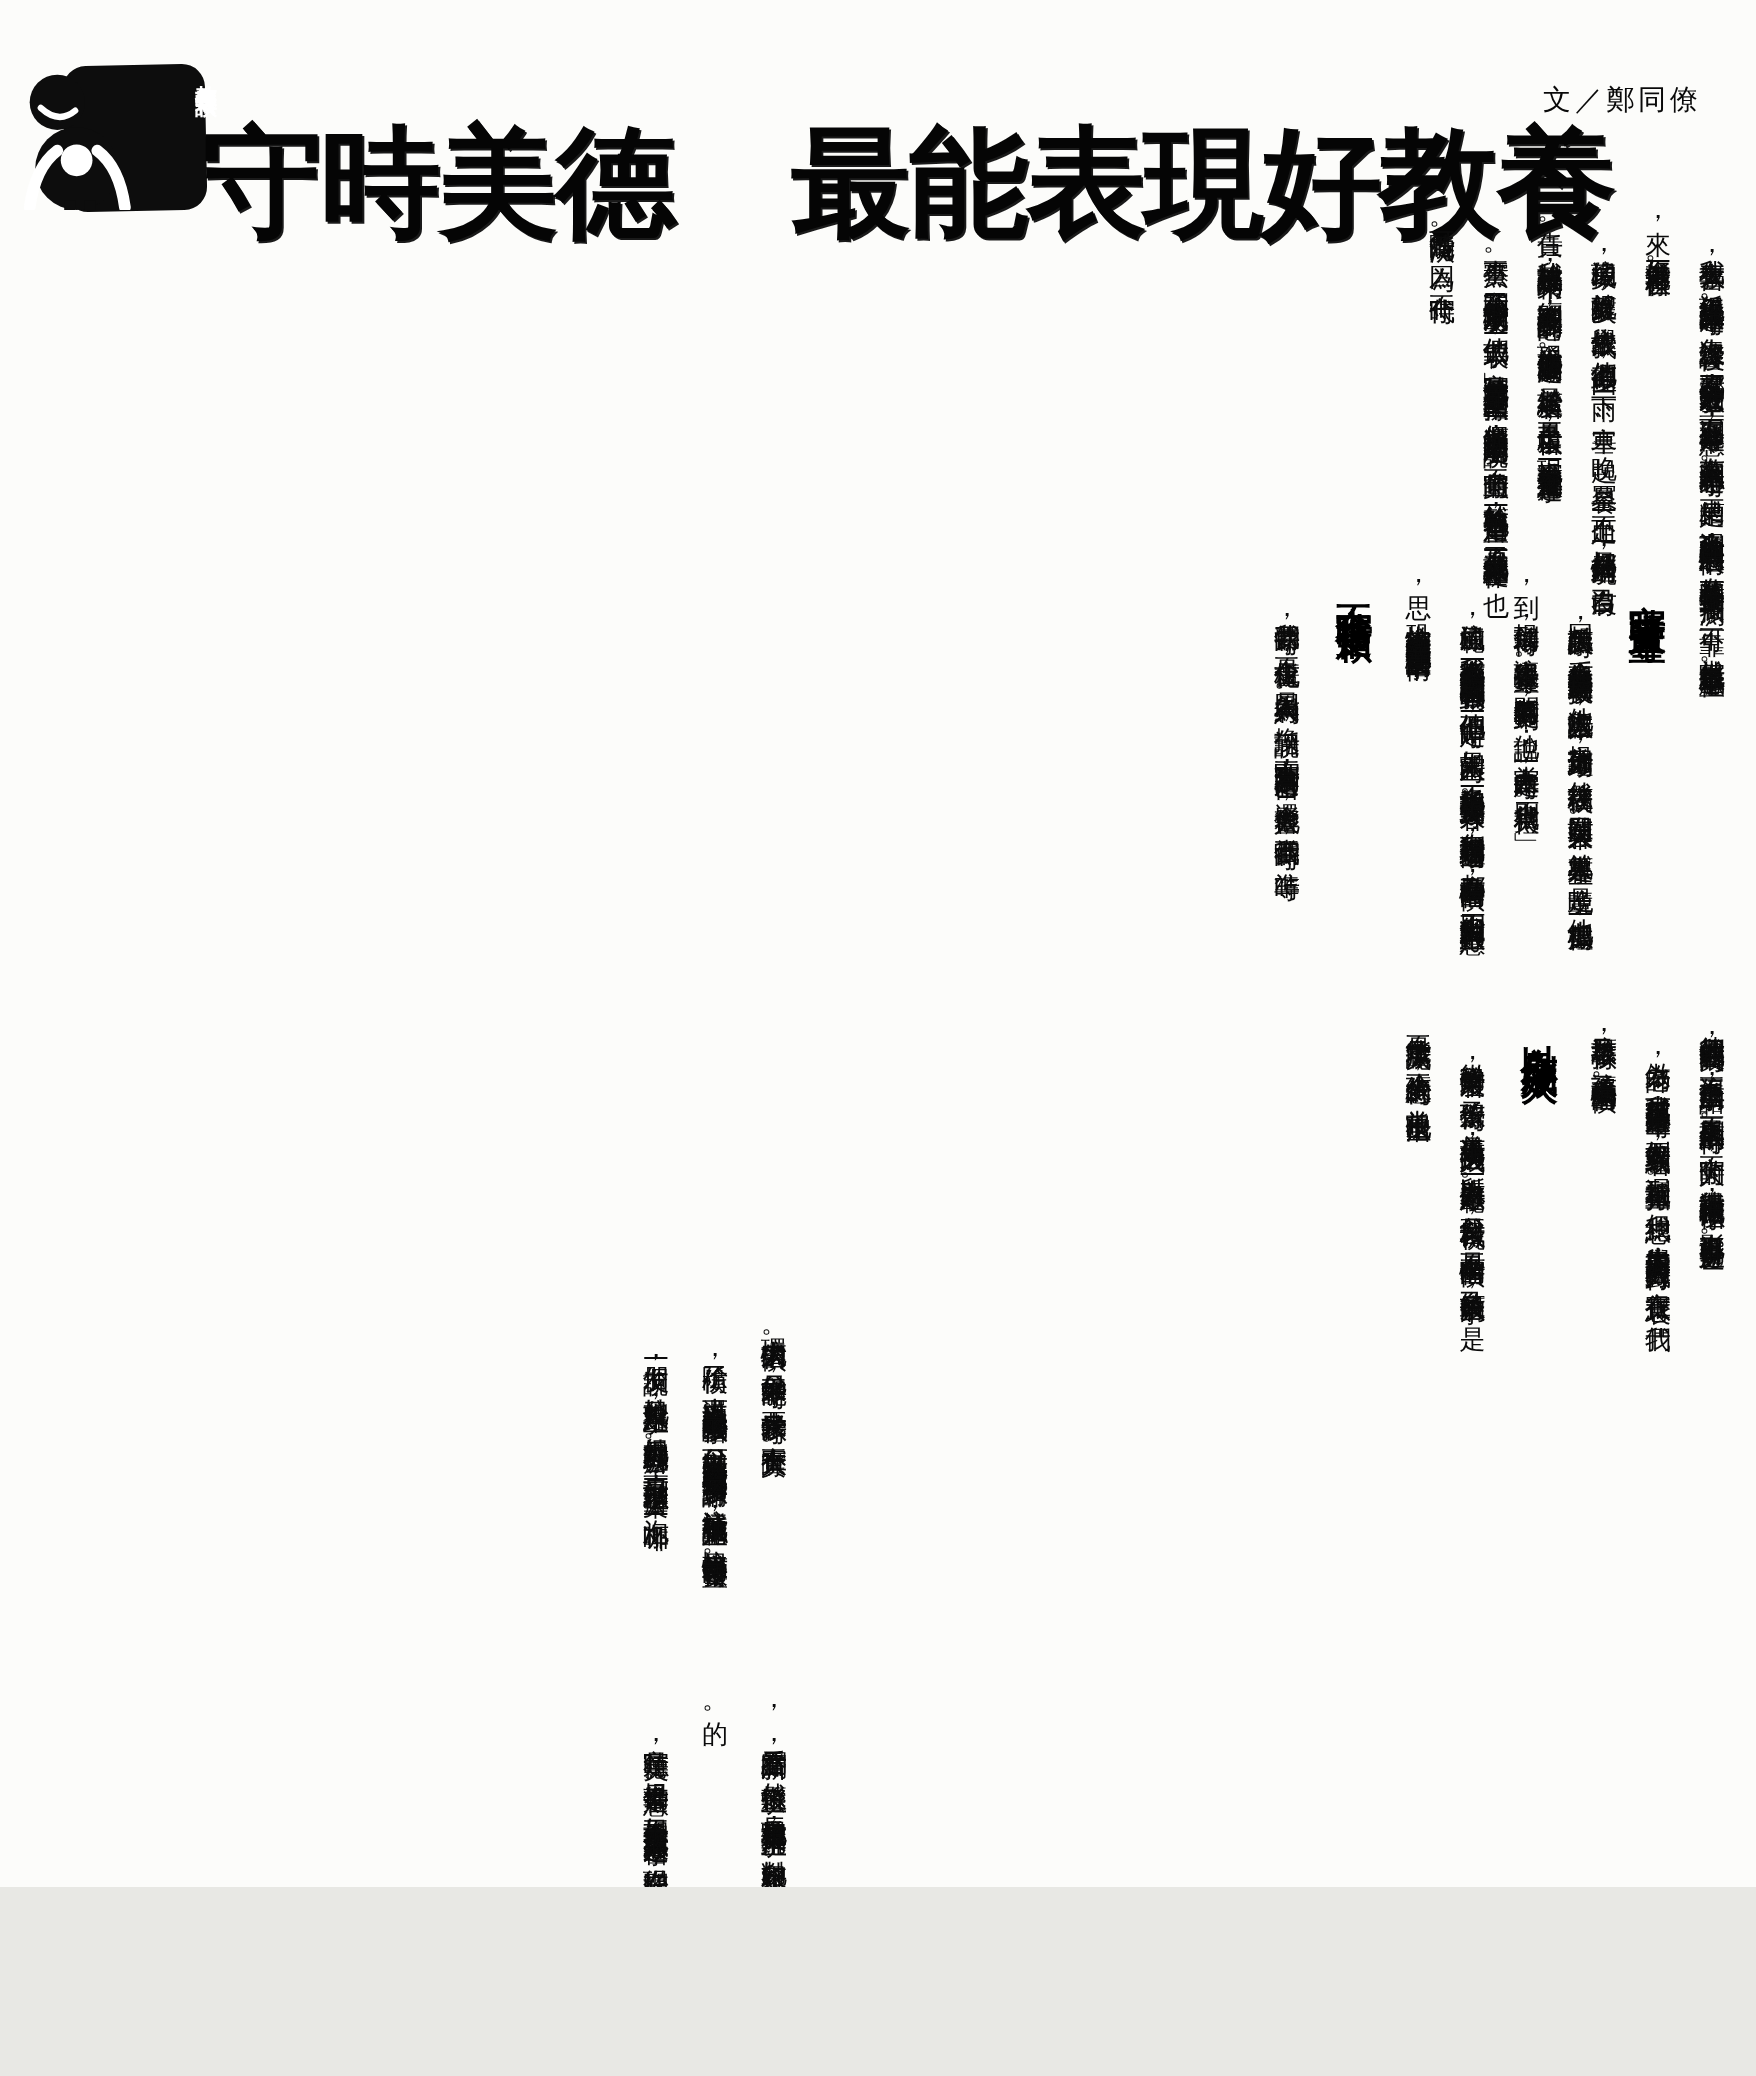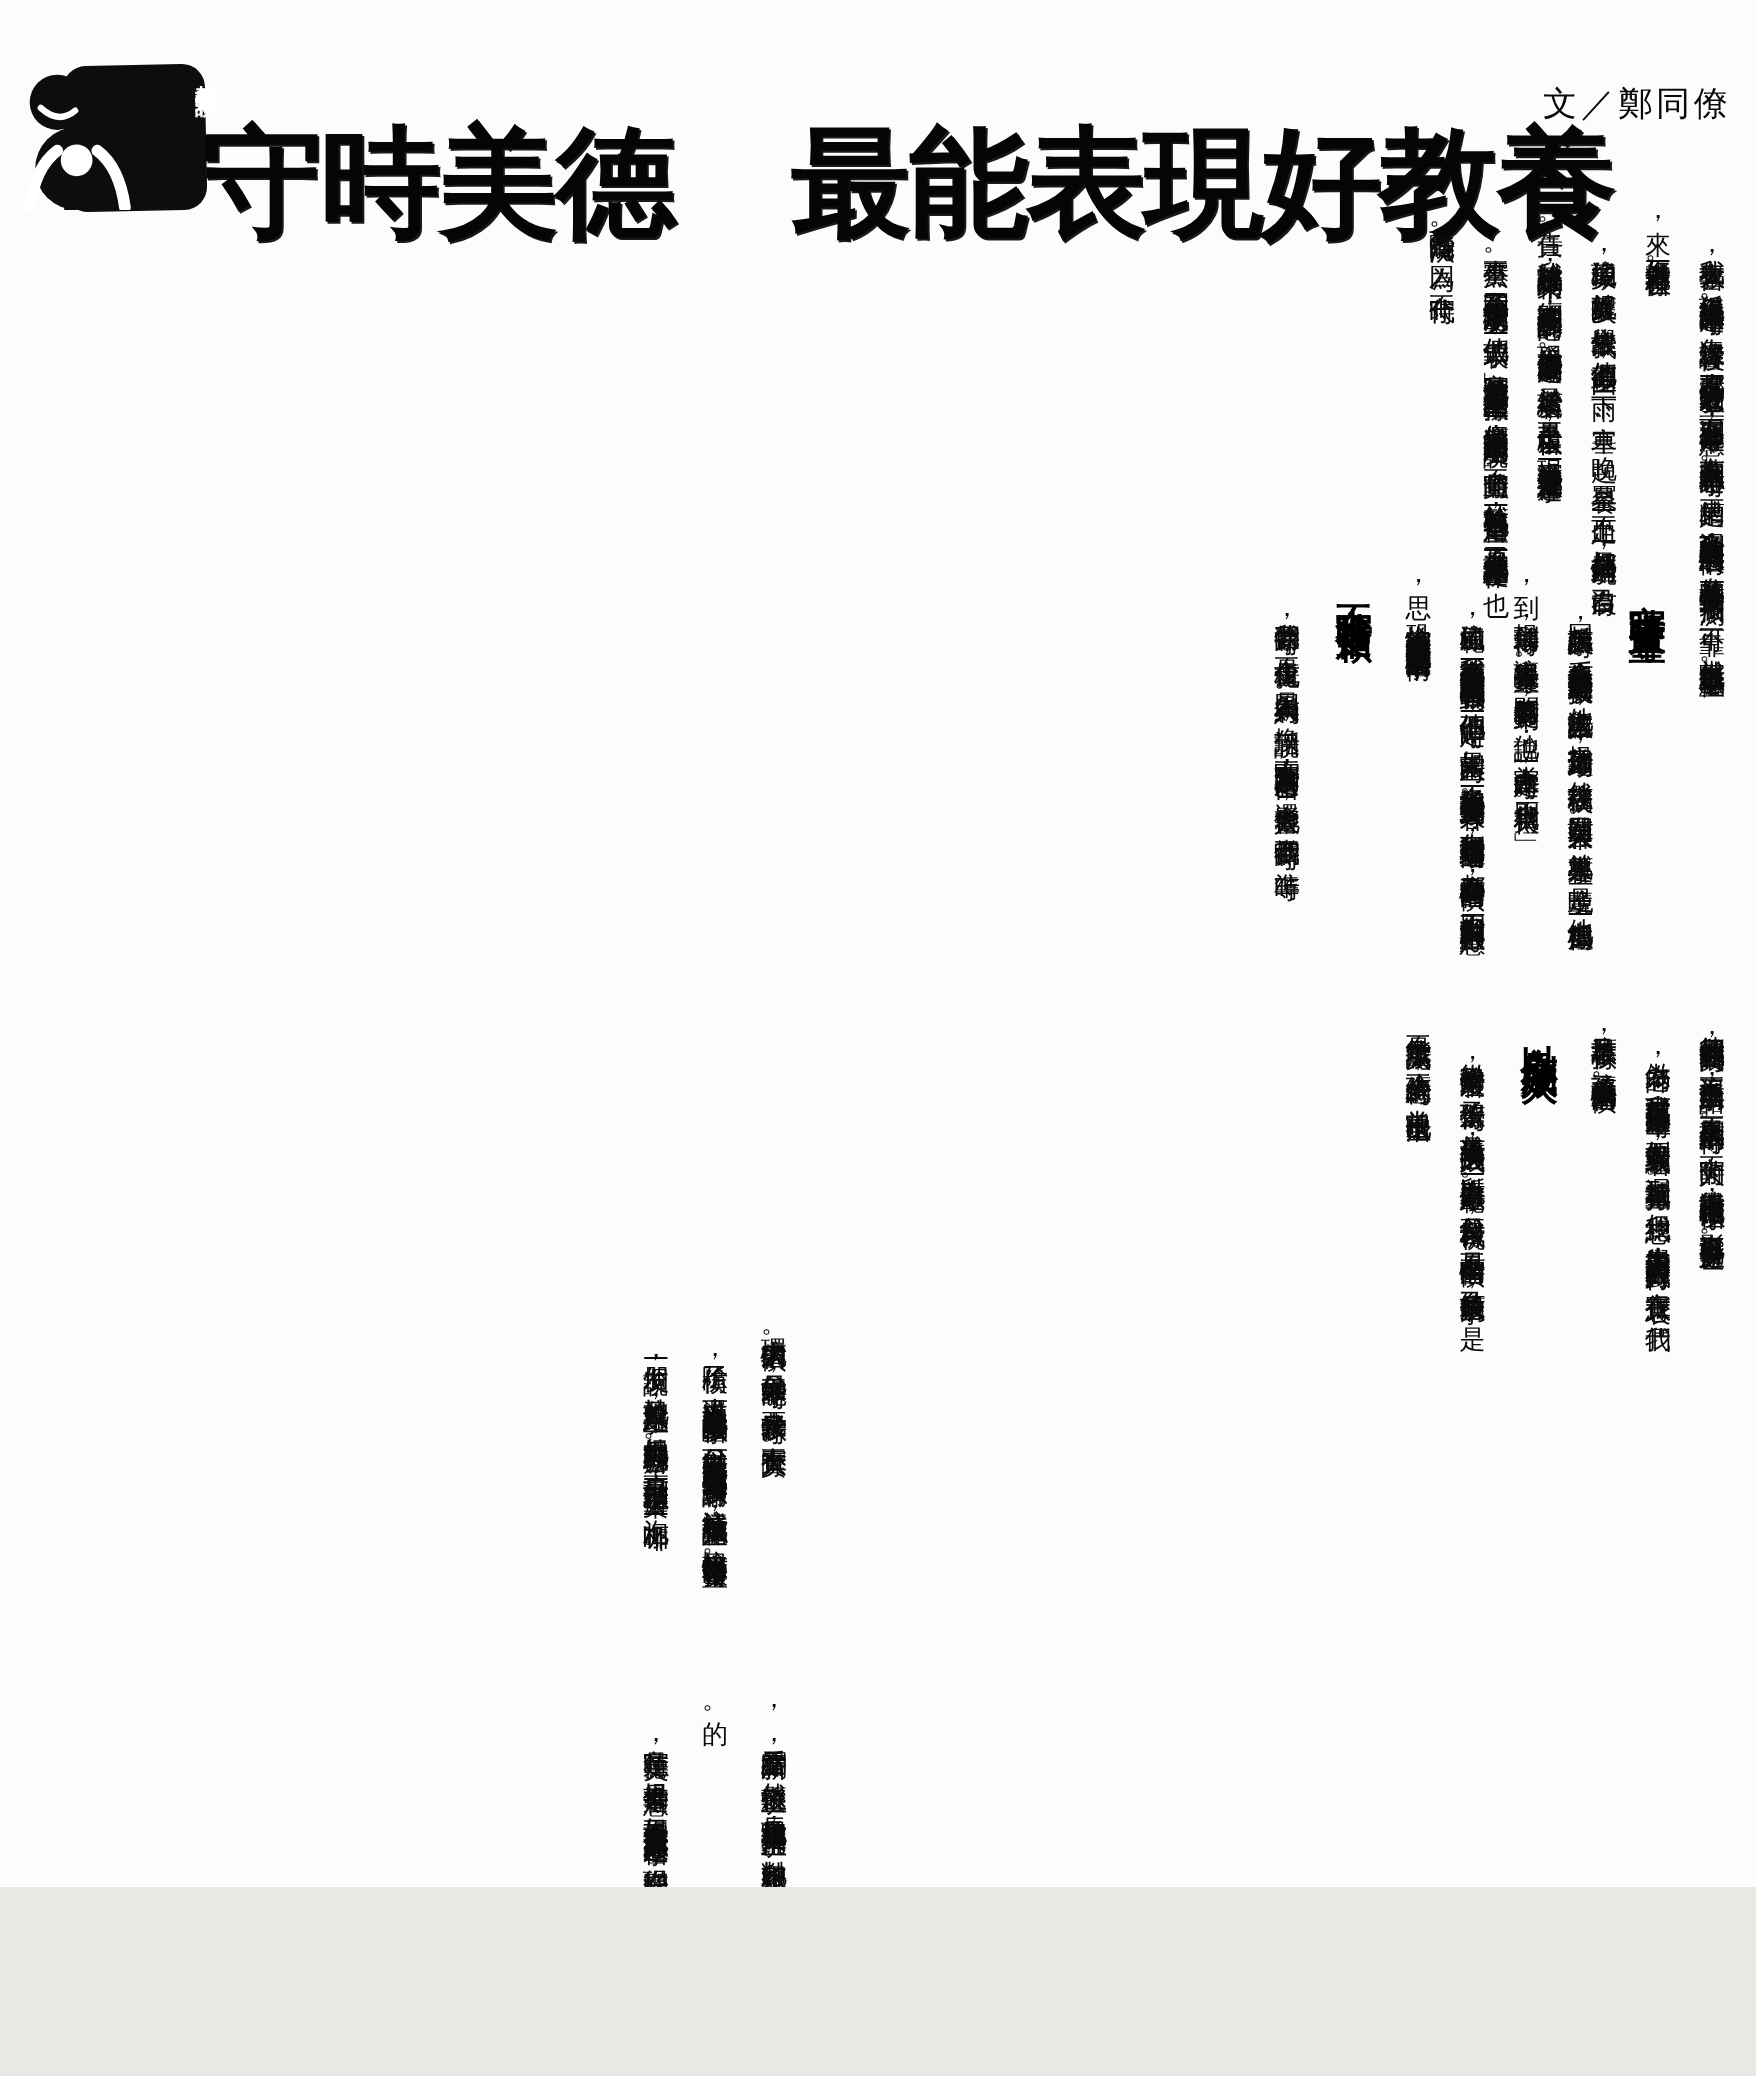--- a/index.html
+++ b/index.html
@@ -27,21 +27,21 @@
   .badge-figure{position:absolute;left:-3.7px;top:16px;width:130px;height:138px;}
 
   .headline{
     position:absolute;left:203px;top:9.8px;width:1334px;height:196px;
     font-size:120px;font-weight:900;letter-spacing:-2.4px;line-height:184px;
     white-space:nowrap;color:#050505;
     text-shadow:1.8px 1.8px 0 #1a1a1a;
   }
   .byline{
     position:absolute;left:1543px;top:81px;
-    font-size:34px;letter-spacing:3.7px;white-space:nowrap;color:#090909;
+    font-size:28px;letter-spacing:3.7px;white-space:nowrap;color:#090909;
   }
 
   
   .band{
     position:absolute;
     writing-mode:vertical-rl;text-orientation:mixed;
     font-size:26px;letter-spacing:1.2px;line-height:54px;
     overflow:visible;
   }
   .band-a{left:18.4px;top:211px;width:1721px;height:362px;}

